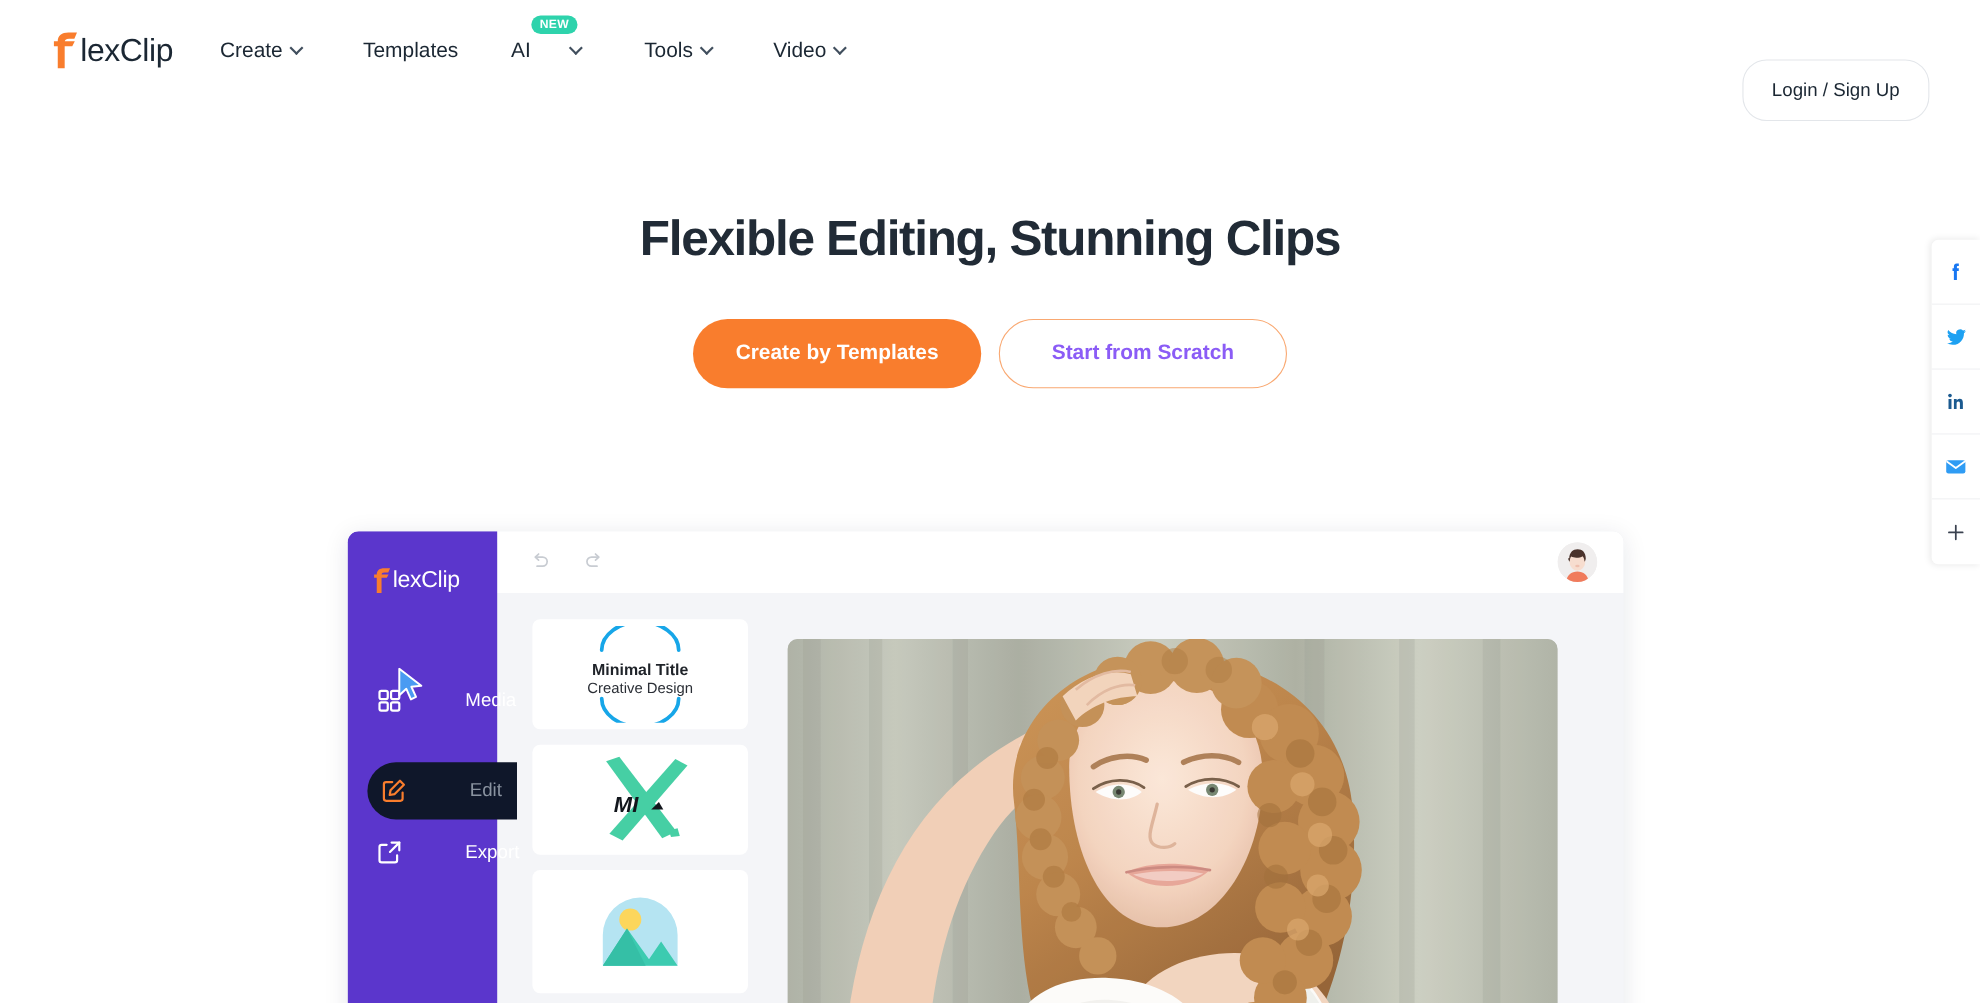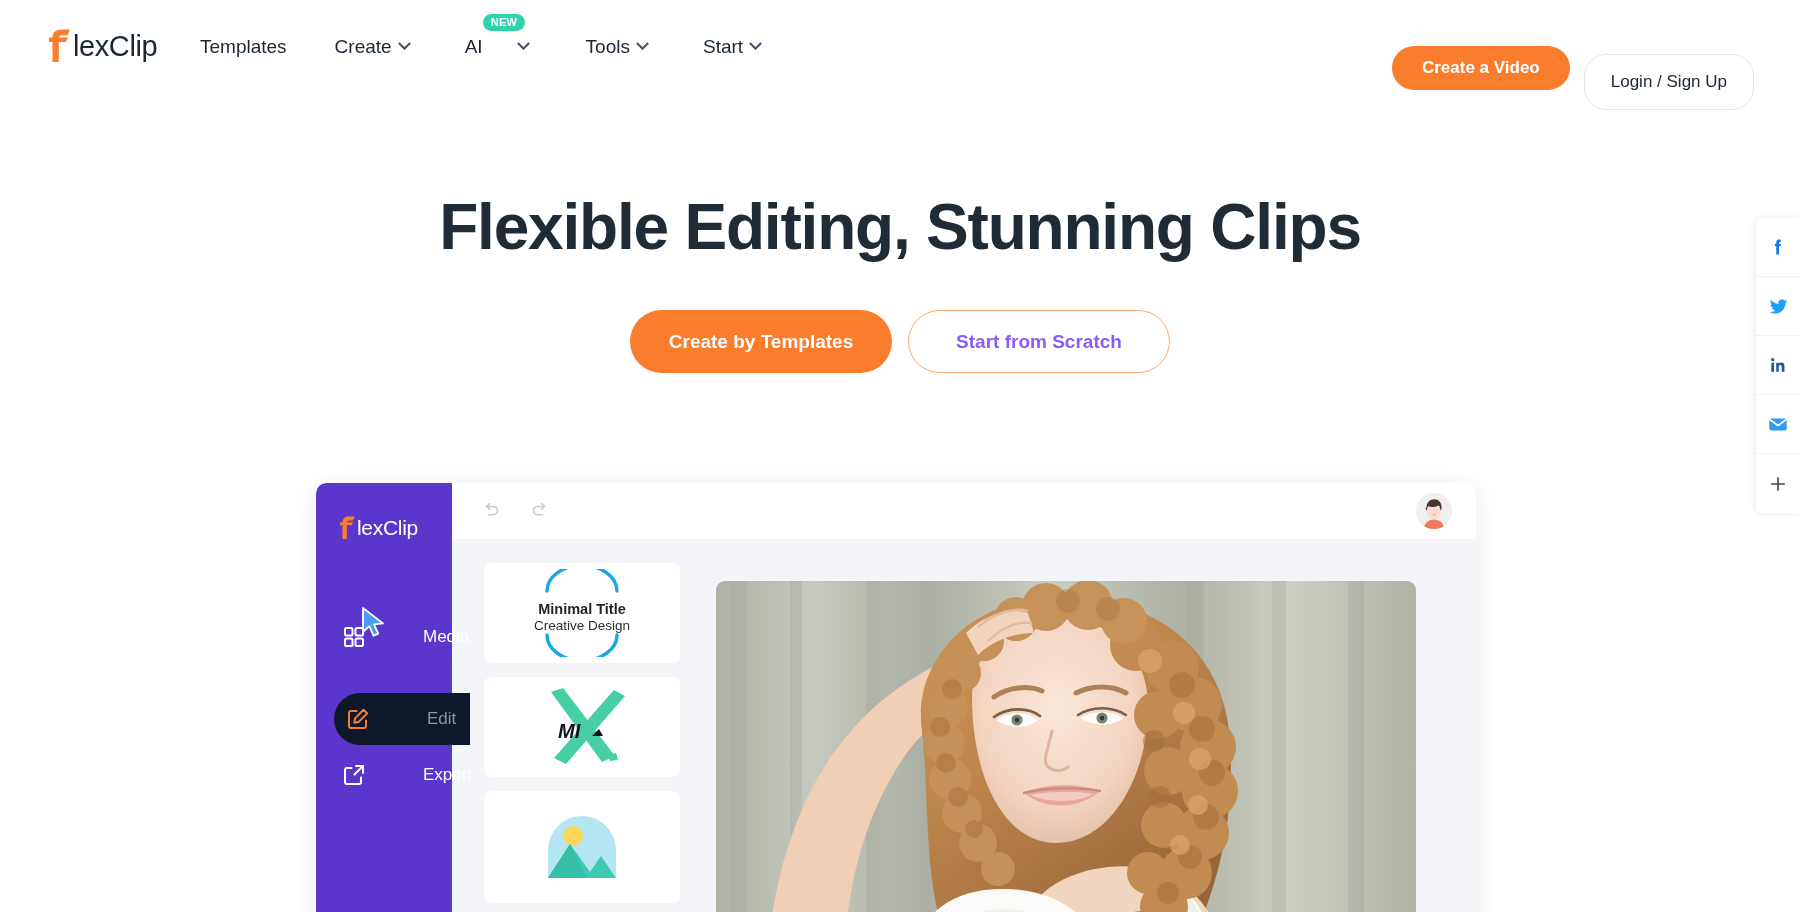--- a/index.html
+++ b/index.html
@@ -73,21 +73,21 @@
     cursor: pointer; white-space: nowrap;
     font-family: "Liberation Sans", sans-serif;
     margin-top: 28px;
   }
 
   
   .hero { position: absolute; top: 92px; left: 0; width: 1800px; }
   .hero-title {
     margin-top: 100px;
     text-align: center;
-    font-size: 64px; font-weight: 700; color: #212b36;
+    font-size: 45px; font-weight: 700; color: #212b36;
     letter-spacing: -1.2px; line-height: 1.1;
   }
   .hero-sub {
     margin-top: 38px; text-align: center;
     font-size: 22px; color: #394452; font-weight: 400;
   }
   .hero-ctas {
     margin-top: 48px; display: flex; justify-content: center; gap: 16px;
   }
   .btn-templates {
@@ -196,48 +196,47 @@
   <div class="logo">
     <span>
       <svg class="logo-f" width="26" height="34" viewBox="0 0 26 34">
         <path d="M6.5 33 L6.5 13 L3 13 L3 8.6 L6.5 8.6 C6.5 3.2 10.2 0.5 16.2 0.5 L24 0.5 L21.6 6.2 L16.8 6.2 C13.9 6.2 12.8 7.2 12.8 9.6 L12.8 8.6 L22 8.6 L19.7 13 L12.8 13 L12.8 33 Z" fill="#f97d2d"></path>
       </svg>
     </span>
     <span class="logo-text">lexClip</span>
   </div>
 
   <nav class="nav">
-    <div class="nav-item" style="margin-right:48px;">
-      <span class="nav-label">Templates</span>
-    </div>
-
     <div class="nav-item" style="margin-right:56px;">
       <span class="nav-label">Create</span>
       <span class="chev"></span>
+    </div>
+
+    <div class="nav-item" style="margin-right:48px;">
+      <span class="nav-label">Templates</span>
     </div>
 
     <div class="nav-item" style="margin-right:58px;">
       <span class="nav-label">AI</span>
       <span class="new-badge">NEW</span>
       <span class="chev" style="margin-left:36px;"></span>
     </div>
 
     <div class="nav-item" style="margin-right:56px;">
       <span class="nav-label">Tools</span>
       <span class="chev"></span>
     </div>
 
     <div class="nav-item">
-      <span class="nav-label">Start</span>
+      <span class="nav-label">Video</span>
       <span class="chev"></span>
     </div>
   </nav>
 
   <div class="header-actions">
-    <button class="btn-create-video">Create a Video</button>
     <button class="btn-login">Login / Sign Up</button>
   </div>
 </div>
 
 <div class="hero">
   <h1 class="hero-title">Flexible Editing, Stunning Clips</h1>
   <div class="hero-ctas">
     <button class="btn-templates">Create by Templates</button>
     <button class="btn-scratch">Start from Scratch</button>
   </div>

